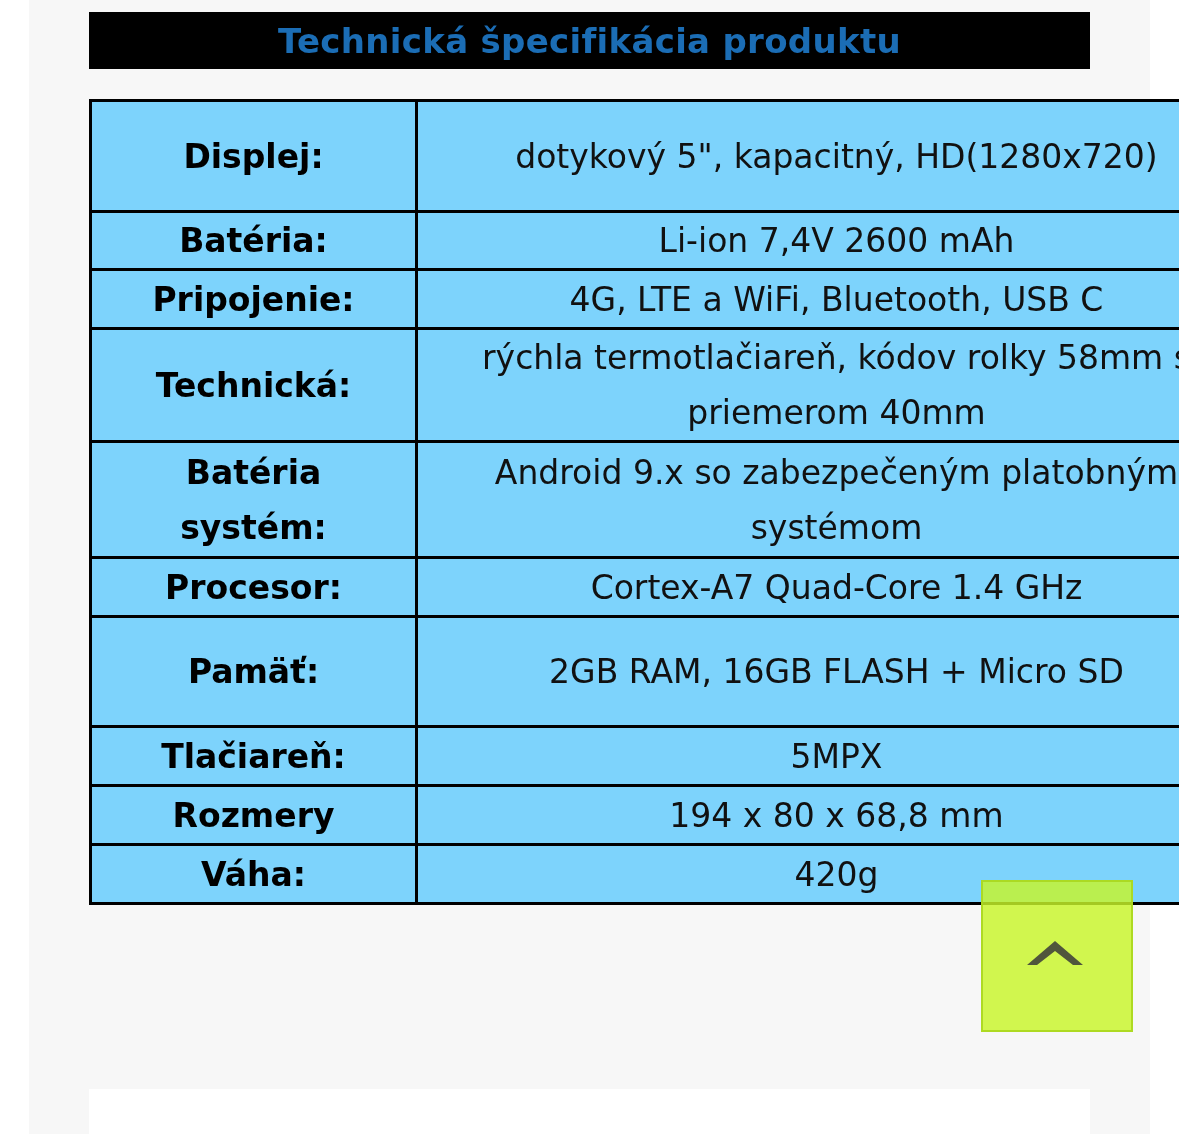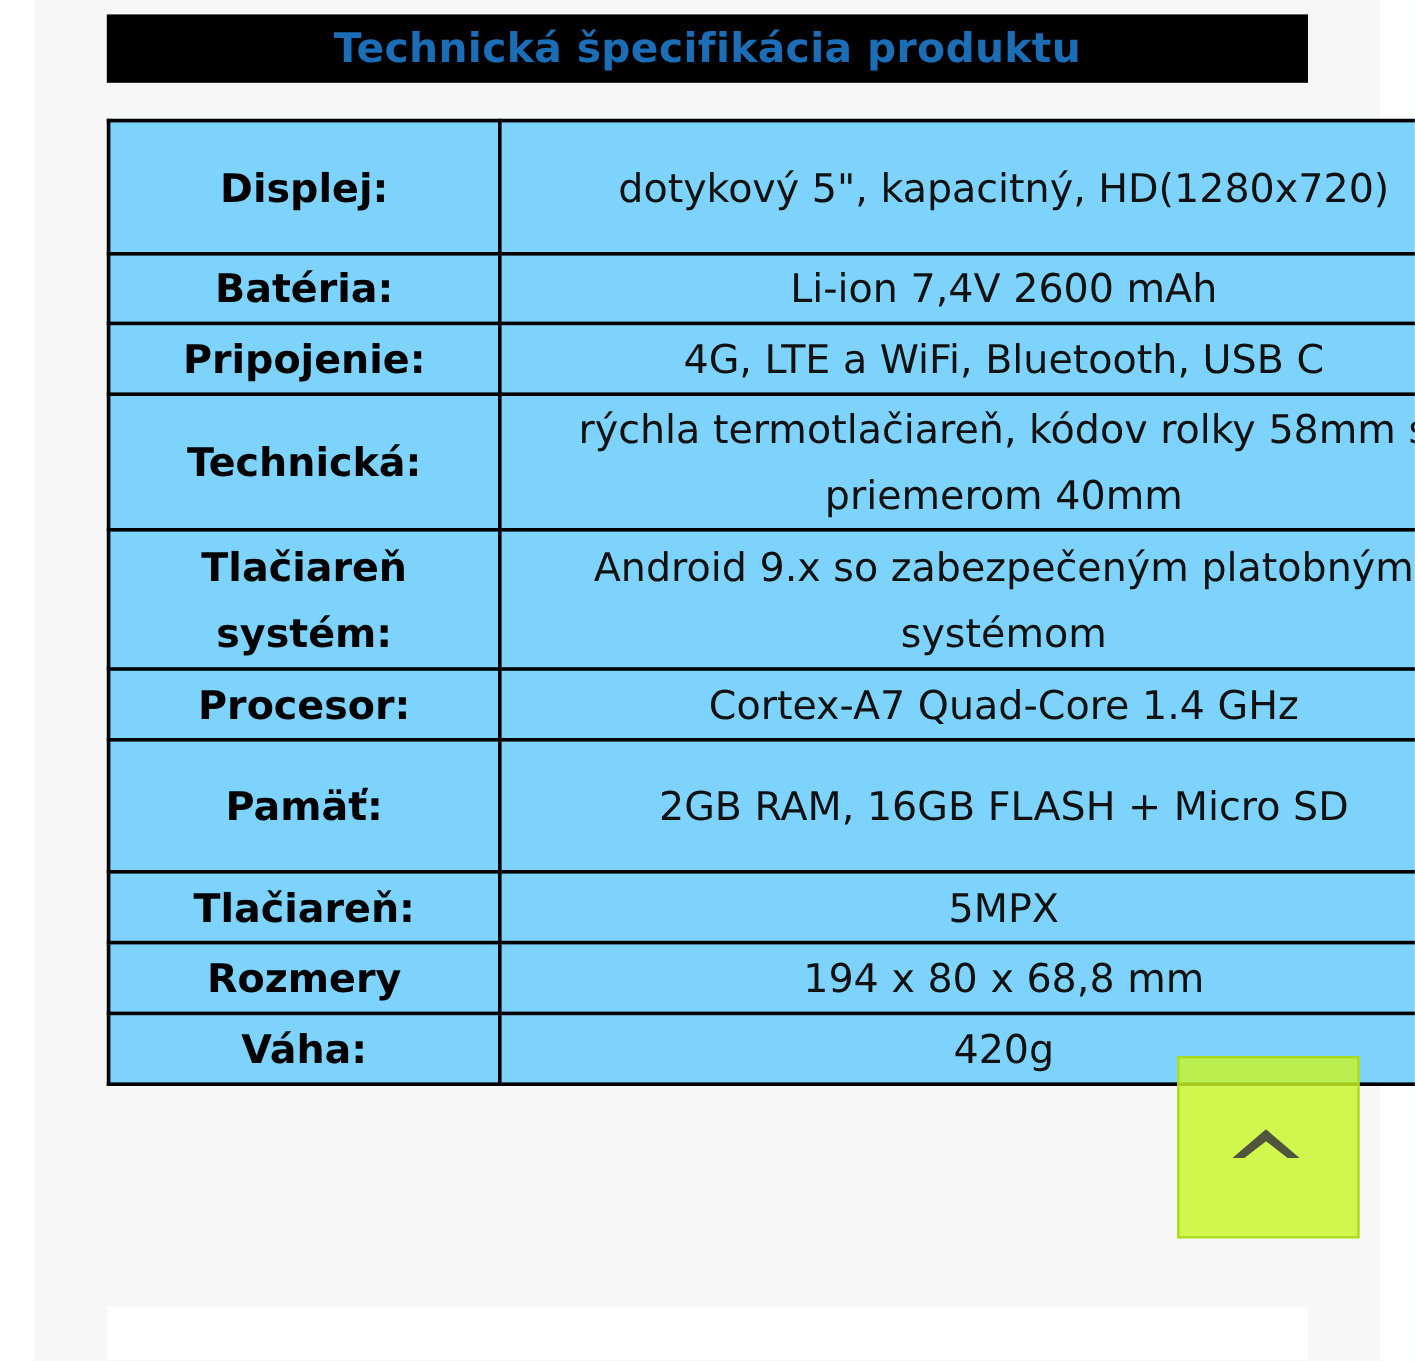--- a/index.html
+++ b/index.html
@@ -117,21 +117,21 @@
     </tr>
     <tr style="height:59px;">
       <td class="label-cell">Pripojenie:</td>
       <td class="value-cell">4G, LTE a WiFi, Bluetooth, USB C</td>
     </tr>
     <tr style="height:110px;">
       <td class="label-cell">Technická:</td>
       <td class="value-cell" style="padding:0 30px;">rýchla termotlačiareň, kódov rolky 58mm s priemerom 40mm</td>
     </tr>
     <tr style="height:116px;">
-      <td class="label-cell" style="padding:0 50px;">Tlačiareň systém:</td>
+      <td class="label-cell" style="padding:0 50px;">Batéria systém:</td>
       <td class="value-cell" style="padding:0 50px;">Android 9.x so zabezpečeným platobným systémom</td>
     </tr>
     <tr style="height:59px;padding-left:18px;">
       <td class="label-cell">Procesor:</td>
       <td class="value-cell">Cortex-A7 Quad-Core 1.4 GHz</td>
     </tr>
     <tr style="height:110px;">
       <td class="label-cell">Pamäť:</td>
       <td class="value-cell" style="padding:0 56px;">2GB RAM, 16GB FLASH + Micro SD</td>
     </tr>

